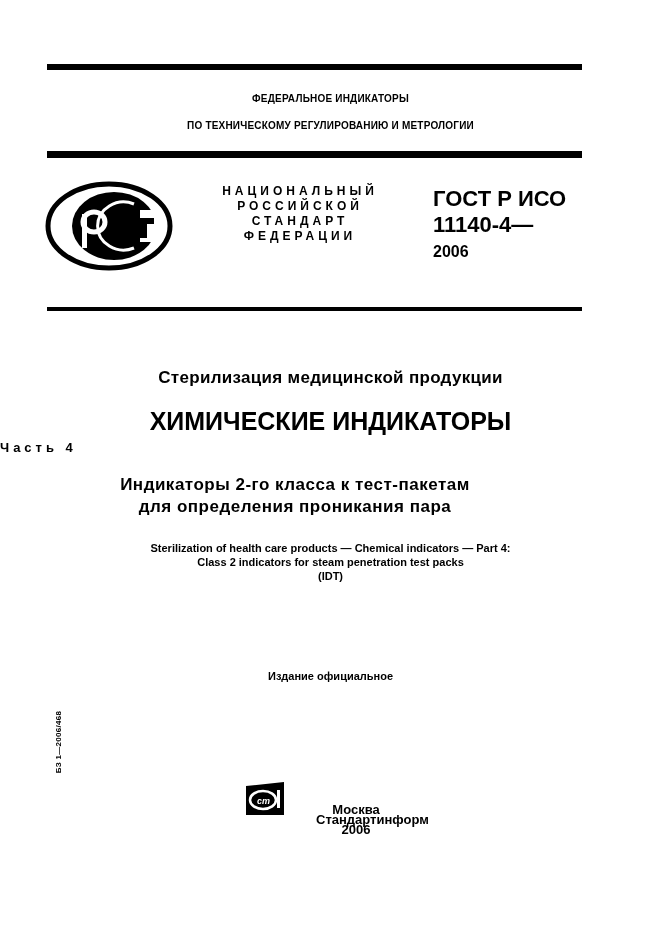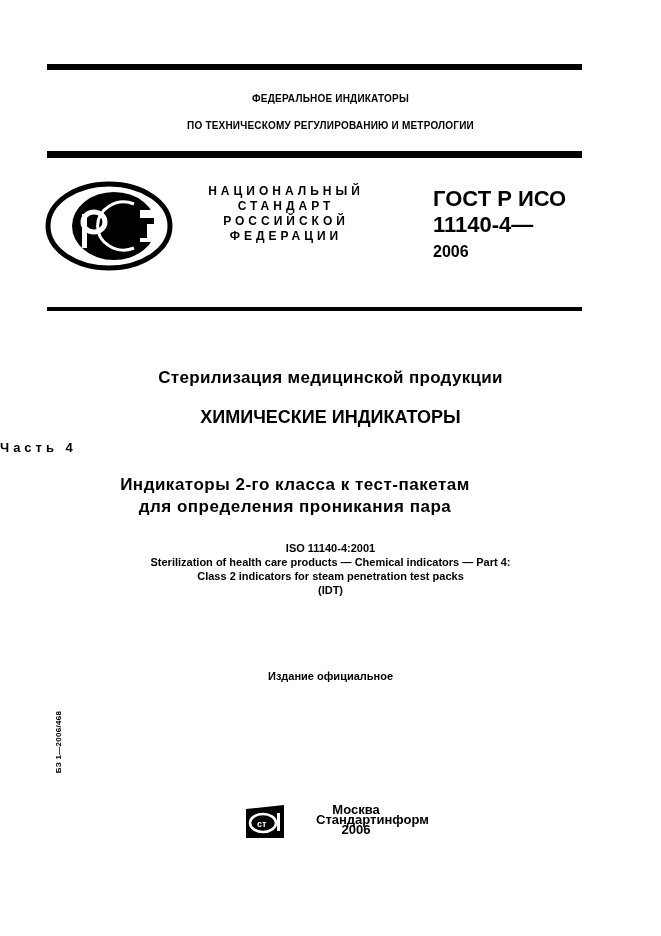--- a/index.html
+++ b/index.html
@@ -40,21 +40,21 @@
     .logo {
       position: absolute;
       left: 44px;
       top: 180px;
       width: 130px;
       height: 92px;
     }
 
     .national {
       position: absolute;
-      left: 191px;
+      left: 205px;
       top: 184px;
       width: 190px;
       text-align: center;
       font-weight: bold;
       font-size: 12px;
       line-height: 15px;
       letter-spacing: 4px;
     }
 
     .gost {
@@ -82,21 +82,21 @@
       font-size: 17px;
       letter-spacing: 0.3px;
     }
     .title-main {
       position: absolute;
       left: 0;
       width: 661px;
       top: 407px;
       text-align: center;
       font-weight: bold;
-      font-size: 18px;
+      font-size: 25px;
     }
     .part {
       position: absolute;
       left: 0;
       width: 661px;
       top: 440px;
       font-weight: bold;
       font-size: 13px;
       letter-spacing: 4px;
     }
@@ -136,23 +136,24 @@
       top: 742px;
       transform: translate(-50%, -50%) rotate(-90deg);
       white-space: nowrap;
       font-weight: bold;
       font-size: 8px;
       letter-spacing: 0.3px;
     }
     .publisher-logo {
       position: absolute;
       left: 246px;
-      top: 805px;
+      top: 782px;
       width: 40px;
       height: 33px;
+      font-style: italic;
     }
     .publisher {
       position: absolute;
       left: 316px;
       top: 805px;
       width: 80px;
       text-align: center;
       font-weight: bold;
       font-size: 13px;
       line-height: 10px;
@@ -181,43 +182,42 @@
 
     <rect x="38" y="34" width="5" height="34" fill="#fff"></rect>
     <ellipse cx="50" cy="42" rx="11" ry="10" fill="none" stroke="#fff" stroke-width="5"></ellipse>
 
     <path d="M90 24 A26 24 0 1 0 90 68" fill="none" stroke="#fff" stroke-width="3"></path>
   </svg>
 </div>
 
 <div class="national">
   <span class="line">НАЦИОНАЛЬНЫЙ</span>
+  <span class="line">РОССИЙСКОЙ</span>
   <span class="line">СТАНДАРТ</span>
-  <span class="line">РОССИЙСКОЙ</span>
   <span class="line">ФЕДЕРАЦИИ</span>
 </div>
 
 <div class="gost">
   <span class="line">ГОСТ Р ИСО</span>
   <span class="line">11140-4—</span>
   <span class="year">2006</span>
 </div>
 
 <div class="rule rule-bot"></div>
 
 <div class="title-sub">Стерилизация медицинской продукции</div>
 <div class="title-main">ХИМИЧЕСКИЕ ИНДИКАТОРЫ</div>
 <div class="part">Часть 4</div>
 <div class="subtitle">
   <span class="line">Индикаторы 2-го класса к тест-пакетам</span>
   <span class="line">для определения проникания пара</span>
 </div>
 
 <div class="iso">
-  <span class="line">ISO 11140-4:2001</span>
   <span class="line">Sterilization of health care products — Chemical indicators — Part 4:</span>
   <span class="line">Class 2 indicators for steam penetration test packs</span>
   <span class="line">(IDT)</span>
 </div>
 
 <div class="edition">Издание официальное</div>
 
 <div class="vertical-code">БЗ 1—2006/468</div>
 
 <div class="publisher-logo">

